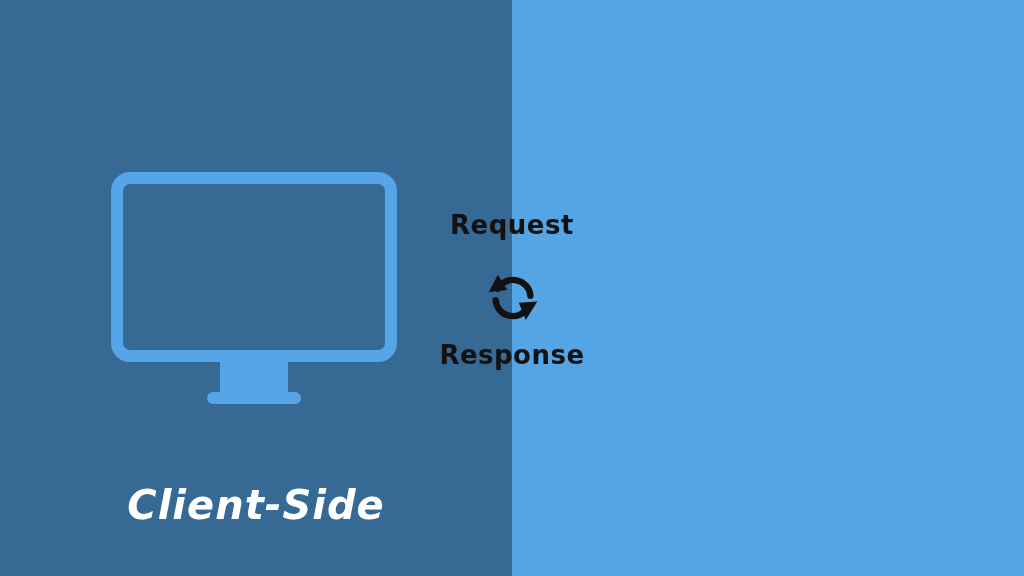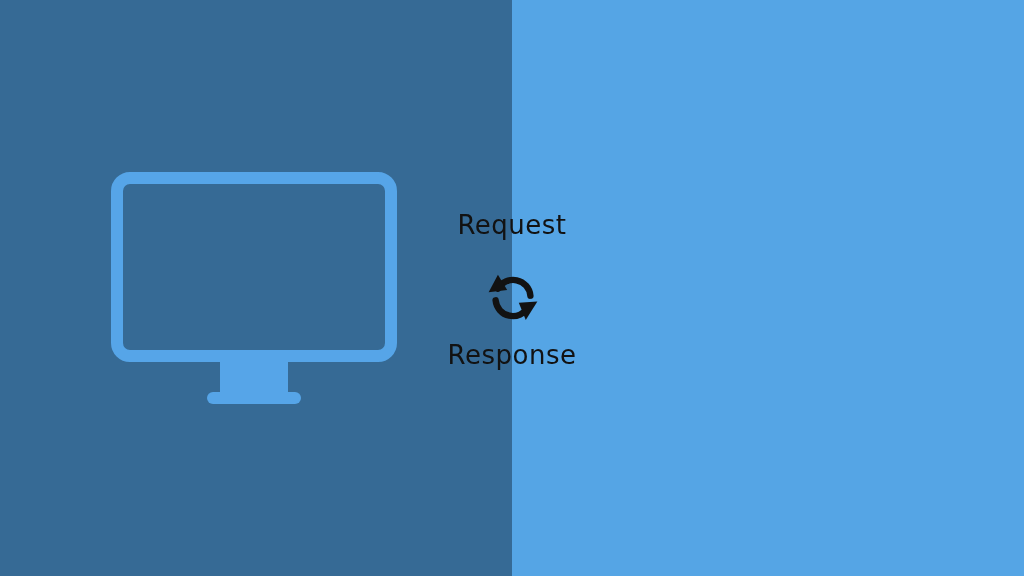--- a/index.html
+++ b/index.html
@@ -31,21 +31,21 @@
   .side-label.client{left:0;}
 
   .monitor-svg{position:absolute;left:111px;top:172px;}
   .sync-svg{position:absolute;left:484px;top:264px;}
 
   .exchange-text{
     position:absolute;
     width:300px;
     text-align:center;
     color:var(--ink);
-    font-weight:normal;
+    font-weight:bold;
     font-size:26px;
     letter-spacing:0.5px;
   }
   .exchange-text.request{left:362px;top:210px;}
   .exchange-text.response{left:362px;top:340px;}
 
   .monitor-frame{fill:none;stroke:var(--icon-blue);stroke-width:12;}
   .monitor-solid{fill:var(--icon-blue);}
   .sync-arc{fill:none;stroke:var(--ink);stroke-width:11;stroke-linecap:round;}
   .sync-head{fill:var(--ink);}
@@ -54,20 +54,21 @@
 <body>
 
 <div class="stage">
 
   <div class="half left">
     <svg class="monitor-svg" width="286" height="232" viewBox="0 0 286 232" aria-hidden="true">
       <rect class="monitor-frame" x="6" y="6" width="274" height="178" rx="13"></rect>
       <rect class="monitor-solid" x="109" y="188" width="68" height="38"></rect>
       <rect class="monitor-solid" x="96" y="220" width="94" height="12" rx="6"></rect>
     </svg>
+    <div class="side-label client">Client-Side</div>
   </div>
 
   <div class="half right">
     
     
   </div>
 
   <div class="exchange-text request">Request</div>
 
   <svg class="sync-svg" width="58" height="68" viewBox="0 0 100 116" aria-hidden="true">

